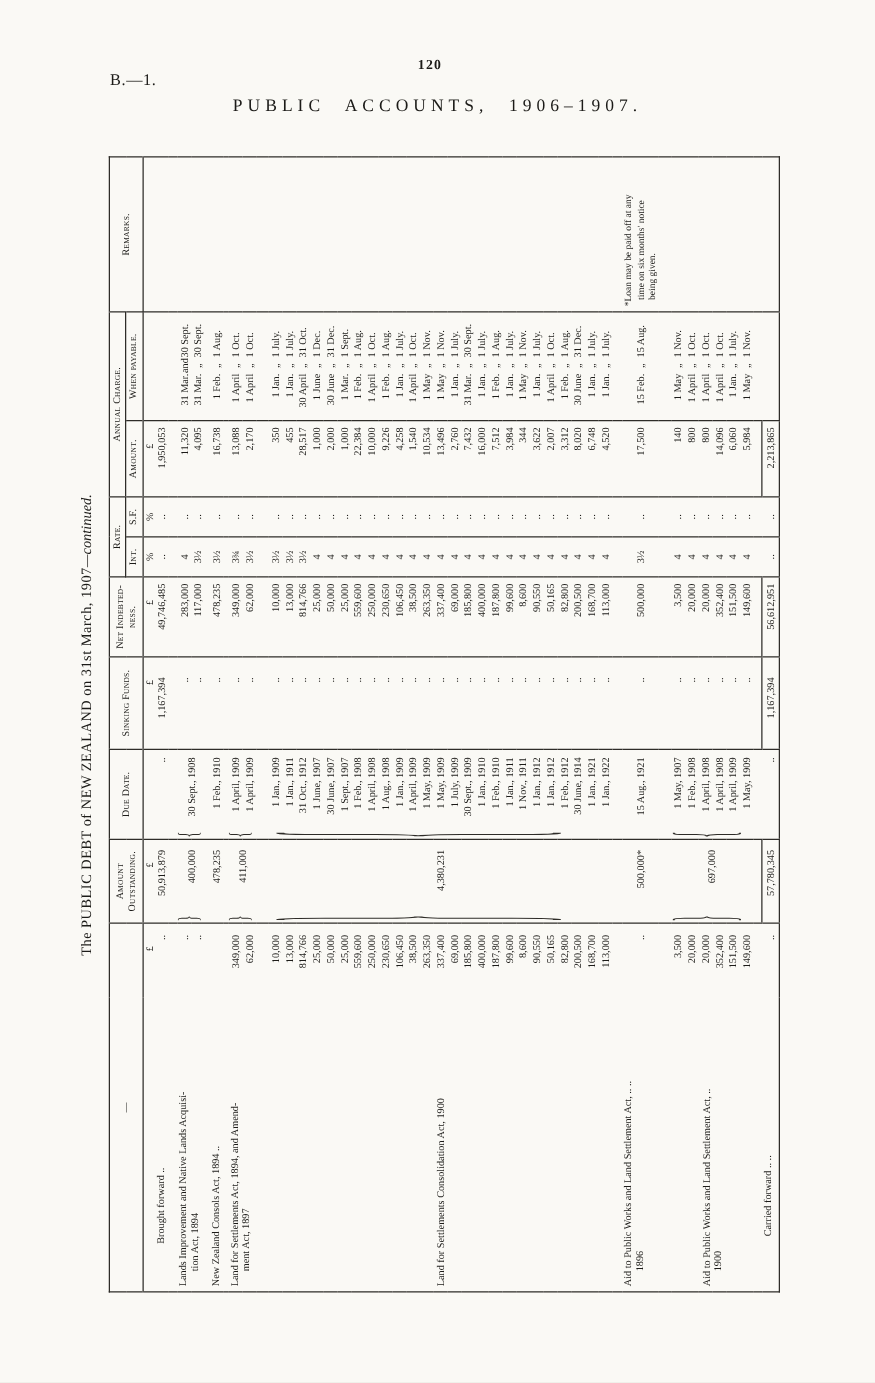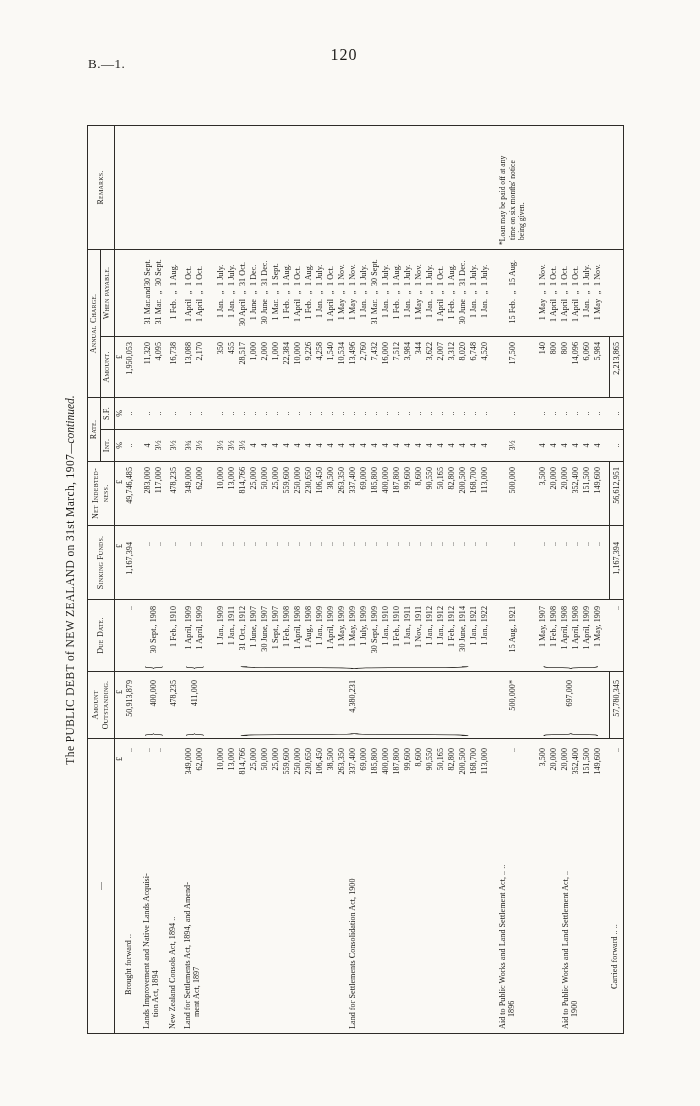--- a/index.html
+++ b/index.html
@@ -1,20 +1,20 @@
 <!DOCTYPE html>
 <html><head>
 <meta charset="utf-8">
 <style>
   html,body{margin:0;padding:0;background:#e9e7e1;}
   .page{position:relative;width:700px;height:1106px;background:#faf9f5;overflow:hidden;
         font-family:"Liberation Serif","DejaVu Serif",serif;color:#1c1b18;}
   
   .doc-ref{position:absolute;left:88px;top:56px;font-size:13px;letter-spacing:.5px;}
-  .page-num{position:absolute;left:0;top:46px;width:688px;text-align:center;font-size:16px;letter-spacing:1px;}
+  .page-num{position:absolute;left:0;top:46px;width:688px;text-align:center;font-size:11px;letter-spacing:1px;font-weight:bold;}
   .page-title{position:absolute;left:0;top:78px;width:700px;text-align:center;font-size:14px;
               letter-spacing:4px;word-spacing:9px;}
   
   .rot-wrap{position:absolute;left:55px;top:125px;width:613px;height:910px;}
   .rot{position:absolute;left:0;top:0;width:910px;height:613px;
        transform-origin:0 0;transform:rotate(-90deg) translateX(-910px);}
   .caption{height:32px;line-height:30px;text-align:center;font-size:11.5px;white-space:nowrap;}
   .caption .cap-main{letter-spacing:.4px;}
   .caption .cap-cont{font-style:italic;}
   
@@ -56,20 +56,21 @@
   .gbrace span{display:block;font-size:14px;line-height:14px;font-weight:400;color:#2e2c28;}
   .u td{font-size:8px;}
   .u .c-item,.u .c-out,.u .c-sink,.u .c-net,.u .c-amt{padding-right:18px;}
 </style>
 </head>
 <body>
 
 <div class="page">
   <div class="doc-ref">B.—1.</div>
   <div class="page-num">120</div>
+  <div class="page-title">PUBLIC ACCOUNTS, 1906–1907.</div>
 
   <div class="rot-wrap">
     <div class="rot">
       <div class="caption">
         <span class="cap-main">The PUBLIC DEBT of NEW ZEALAND on 31st March, 1907</span><span class="cap-cont">—continued.</span>
       </div>
       <table class="debt" id="tbl">
         <colgroup>
           <col style="width:235px">
             <col style="width:60px">

